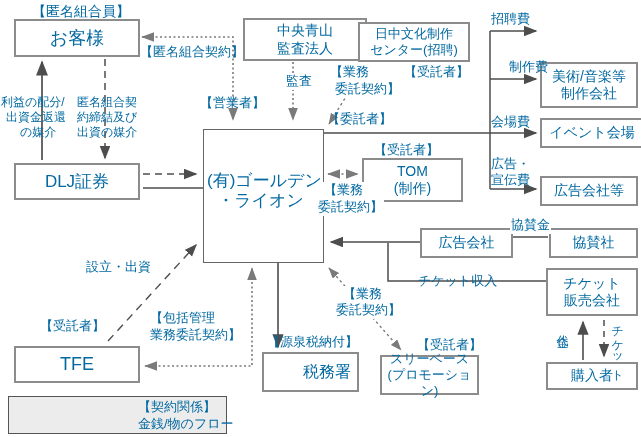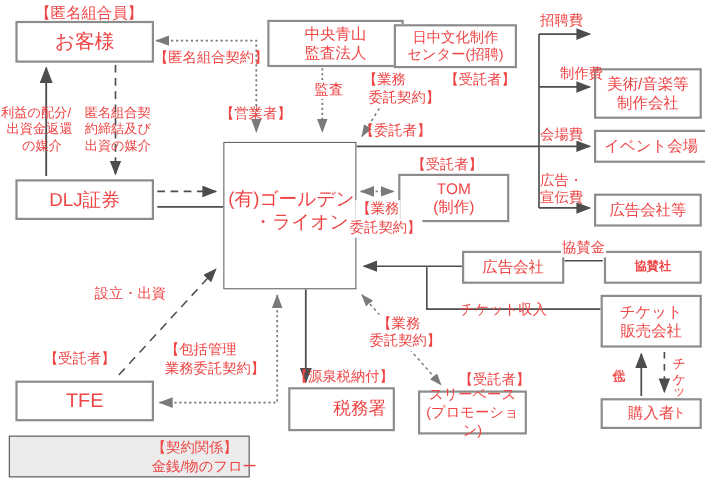--- a/index.html
+++ b/index.html
@@ -1,31 +1,31 @@
 <!DOCTYPE html>
 <html><head>
 <meta charset="utf-8">
 <style>
   html,body{margin:0;padding:0;background:#fff;}
   #stage{position:relative;width:641px;height:437px;background:#fff;overflow:hidden;
-         font-family:"Liberation Sans","DejaVu Sans",sans-serif;color:#ef4444;}
+         font-family:"Liberation Sans","DejaVu Sans",sans-serif;color:#0369a1;}
   #wires{position:absolute;left:0;top:0;width:641px;height:437px;}
   .box{position:absolute;background:#fff;border:2px solid #8c8c8c;display:flex;
        flex-direction:column;align-items:center;justify-content:center;
        text-align:center;line-height:1.25;box-sizing:border-box;z-index:2;}
   .box.thin{border:1.5px solid #666;}
   .lbl{position:absolute;white-space:nowrap;z-index:3;line-height:1.3;}
   .fs18{font-size:18px;} .fs17{font-size:17px;} .fs16{font-size:16px;}
-  .fs15{font-size:11px;font-weight:bold;} .fs14{font-size:14px;} .fs13{font-size:13px;}
+  .fs15{font-size:14px;} .fs14{font-size:14px;} .fs13{font-size:13px;}
   .fs12{font-size:12px;}
   .vert{writing-mode:vertical-rl;letter-spacing:1px;}
   .wbg{background:#fff;padding:0 1px;}
   #center-box{display:block;padding-top:40px;}
-  #center-box .l1{text-align:center;padding-left:3px;}
-  #center-box .l2{text-align:right;padding-right:6px;}
+  #center-box .l1{text-align:left;padding-left:3px;}
+  #center-box .l2{padding-right:6px;font-family:Liberation Mono, monospace;}
   #legend{position:absolute;left:8px;top:396px;width:219px;height:38px;
           background:#ececec;border:1.5px solid #555;box-sizing:border-box;z-index:1;}
 </style>
 </head>
 <body>
 
 <div id="stage">
 
   <svg id="wires" viewBox="0 0 641 437">
     <defs>

